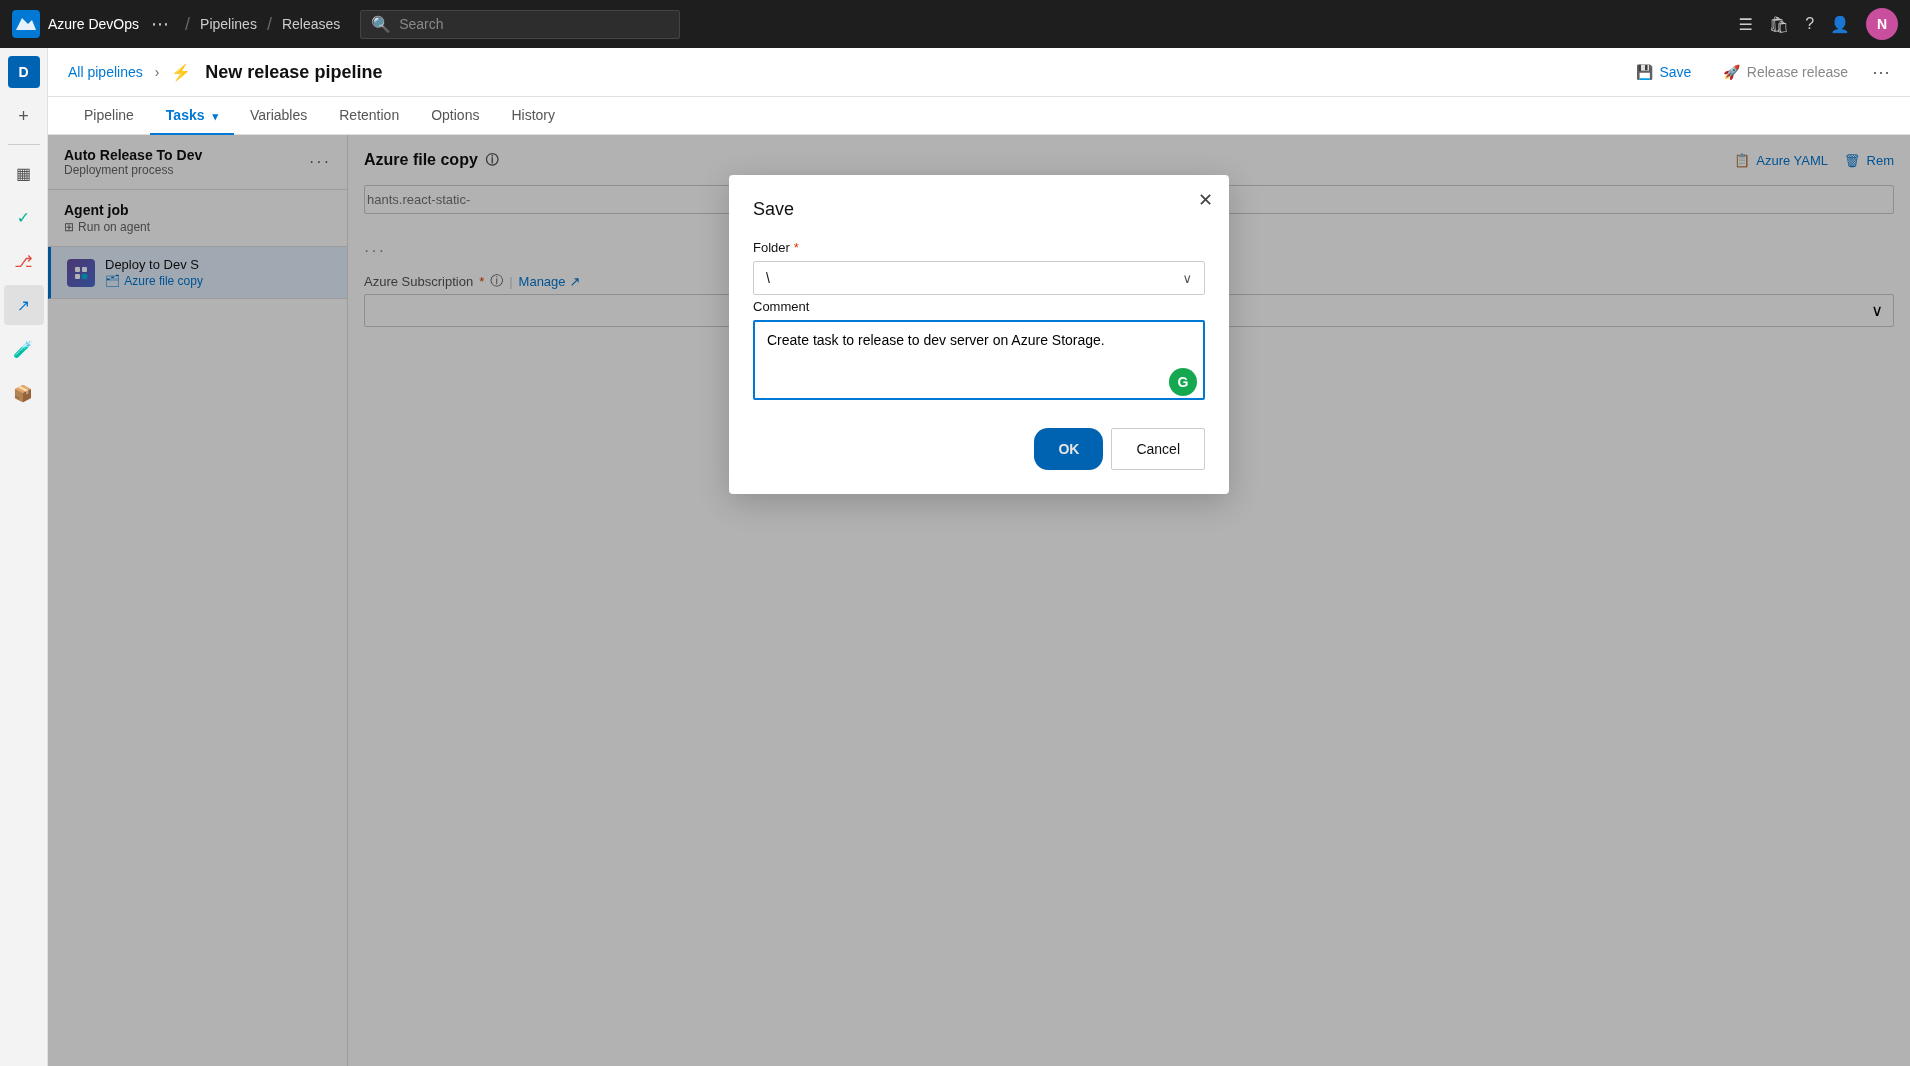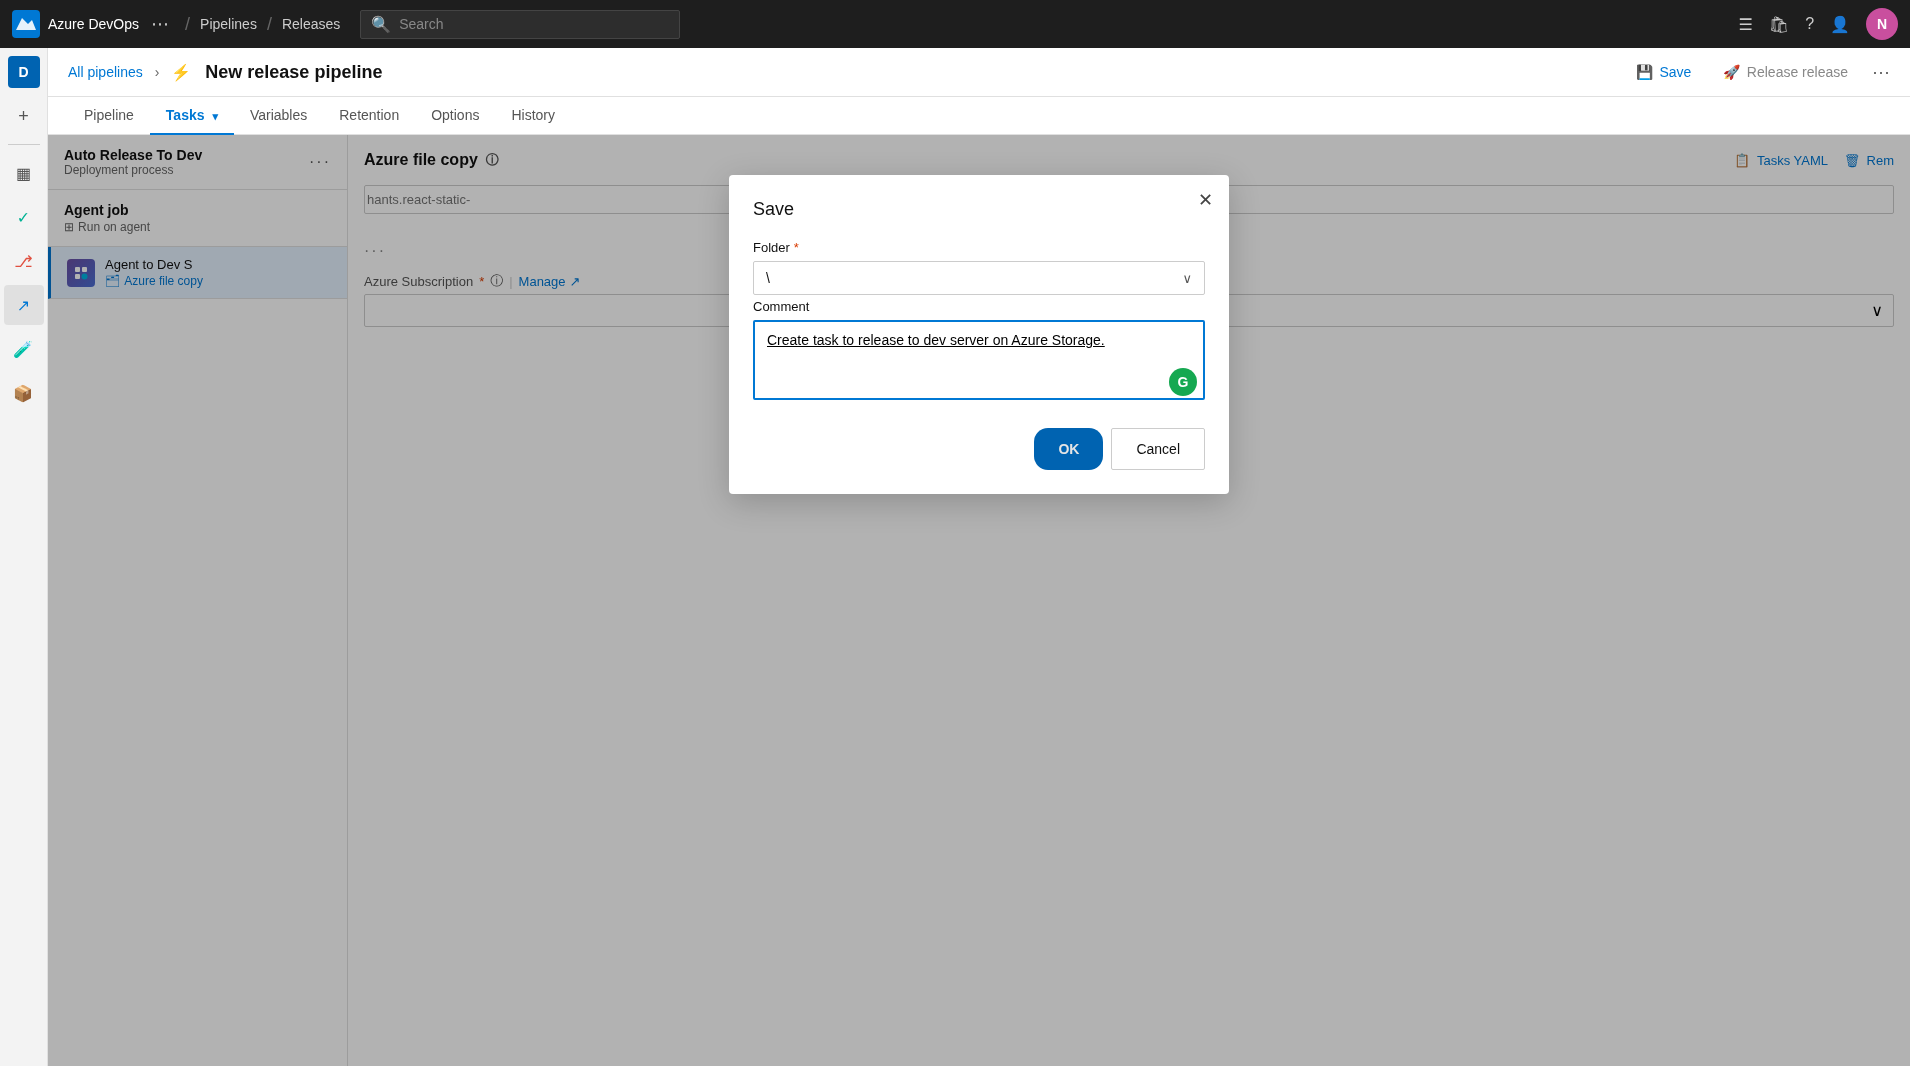--- a/index.html
+++ b/index.html
@@ -367,21 +367,20 @@
       width: 100%;
       padding: 10px 12px;
       border: 2px solid #0078d4;
       border-radius: 2px;
       font-size: 14px;
       font-family: inherit;
       resize: none;
       height: 80px;
       outline: none;
       position: relative;
-      text-decoration: underline;
     }
     .textarea-container { position: relative; }
     .grammarly-icon {
       position: absolute;
       bottom: 8px; right: 8px;
       width: 28px; height: 28px;
       border-radius: 50%;
       background: #15a851;
       display: flex; align-items: center; justify-content: center;
       color: #fff;
@@ -530,39 +529,39 @@
             <div class="task-icon-inner">
               <svg width="16" height="16" viewBox="0 0 16 16" fill="white">
                 <rect x="2" y="2" width="5" height="5" rx="1"></rect>
                 <rect x="9" y="2" width="5" height="5" rx="1"></rect>
                 <rect x="2" y="9" width="5" height="5" rx="1"></rect>
                 <circle cx="11.5" cy="11.5" r="3" fill="#00b5e2"></circle>
               </svg>
             </div>
           </div>
           <div class="task-info">
-            <div class="task-name">Agent to Dev S</div>
+            <div class="task-name">Deploy to Dev S</div>
             <div class="task-sub">
               <span>🗂</span>
               <span>Azure file copy</span>
             </div>
           </div>
         </div>
       </div>
 
       <div class="right-panel">
         <div class="right-panel-header">
           <div class="right-panel-title">
             <span>Azure file copy</span>
             <span class="info-icon">ⓘ</span>
           </div>
           <div class="right-panel-actions">
             <button class="btn-view-yaml">
               <span>📋</span>
-              <span>Tasks YAML</span>
+              <span>Azure YAML</span>
             </button>
             <button class="btn-remove">
               <span>🗑</span>
               <span>Rem</span>
             </button>
           </div>
         </div>
 
         <div class="field-row">
           <input class="right-panel-input" placeholder="hants.react-static-" style="">

